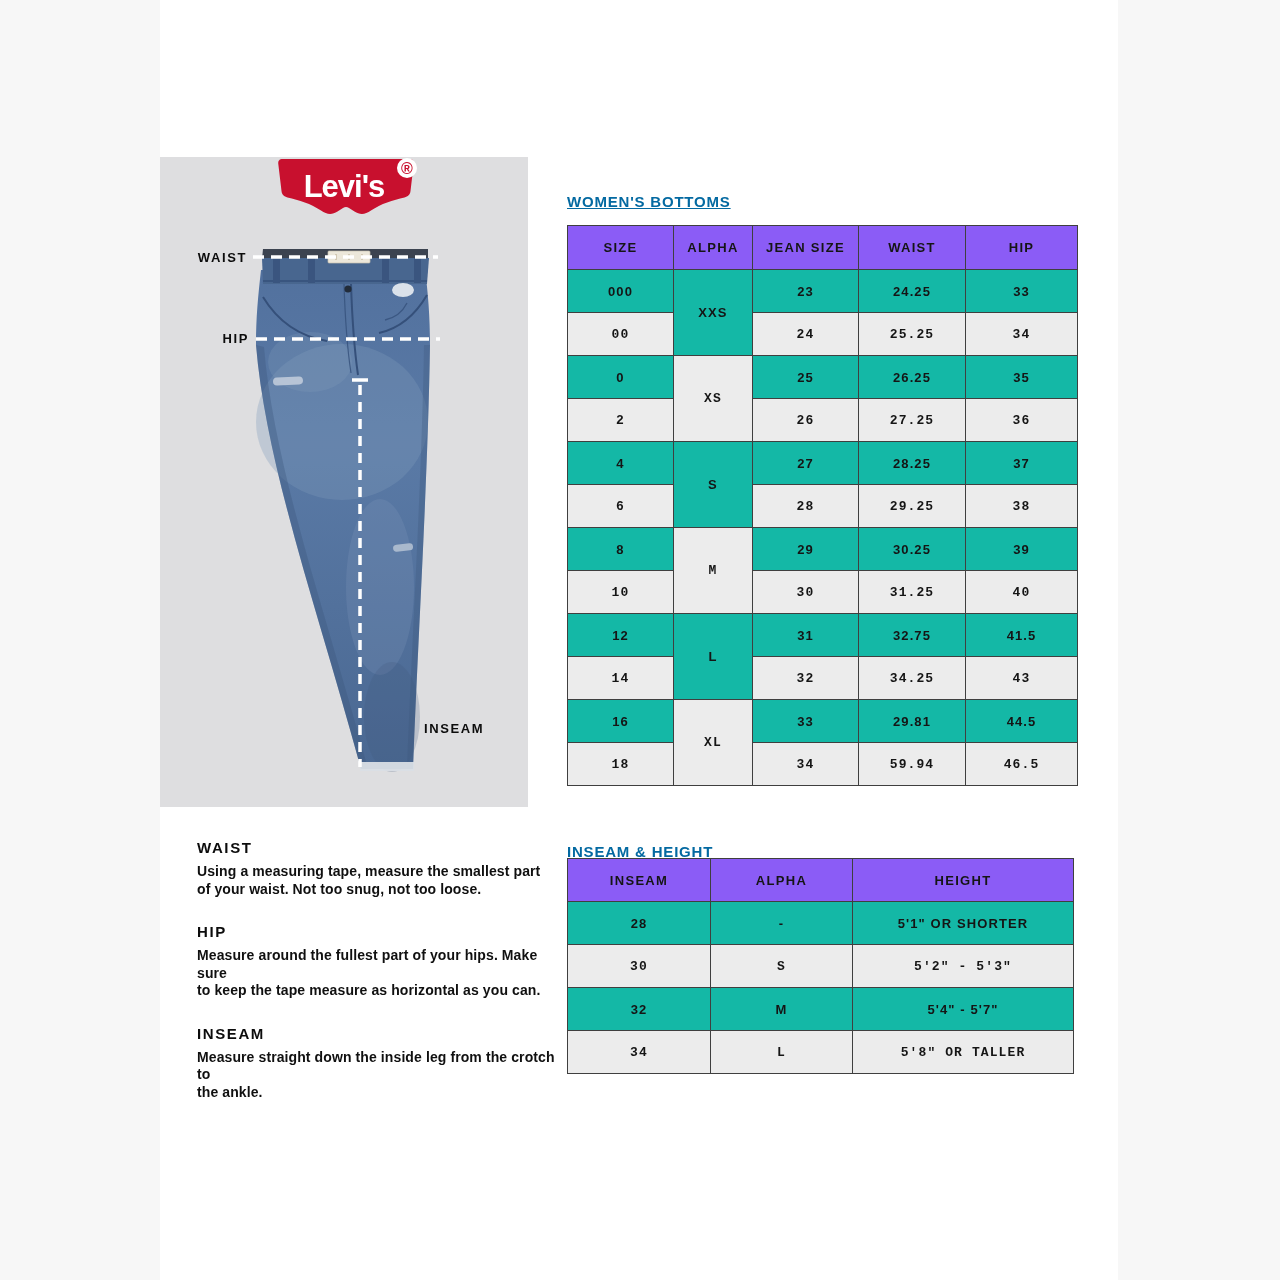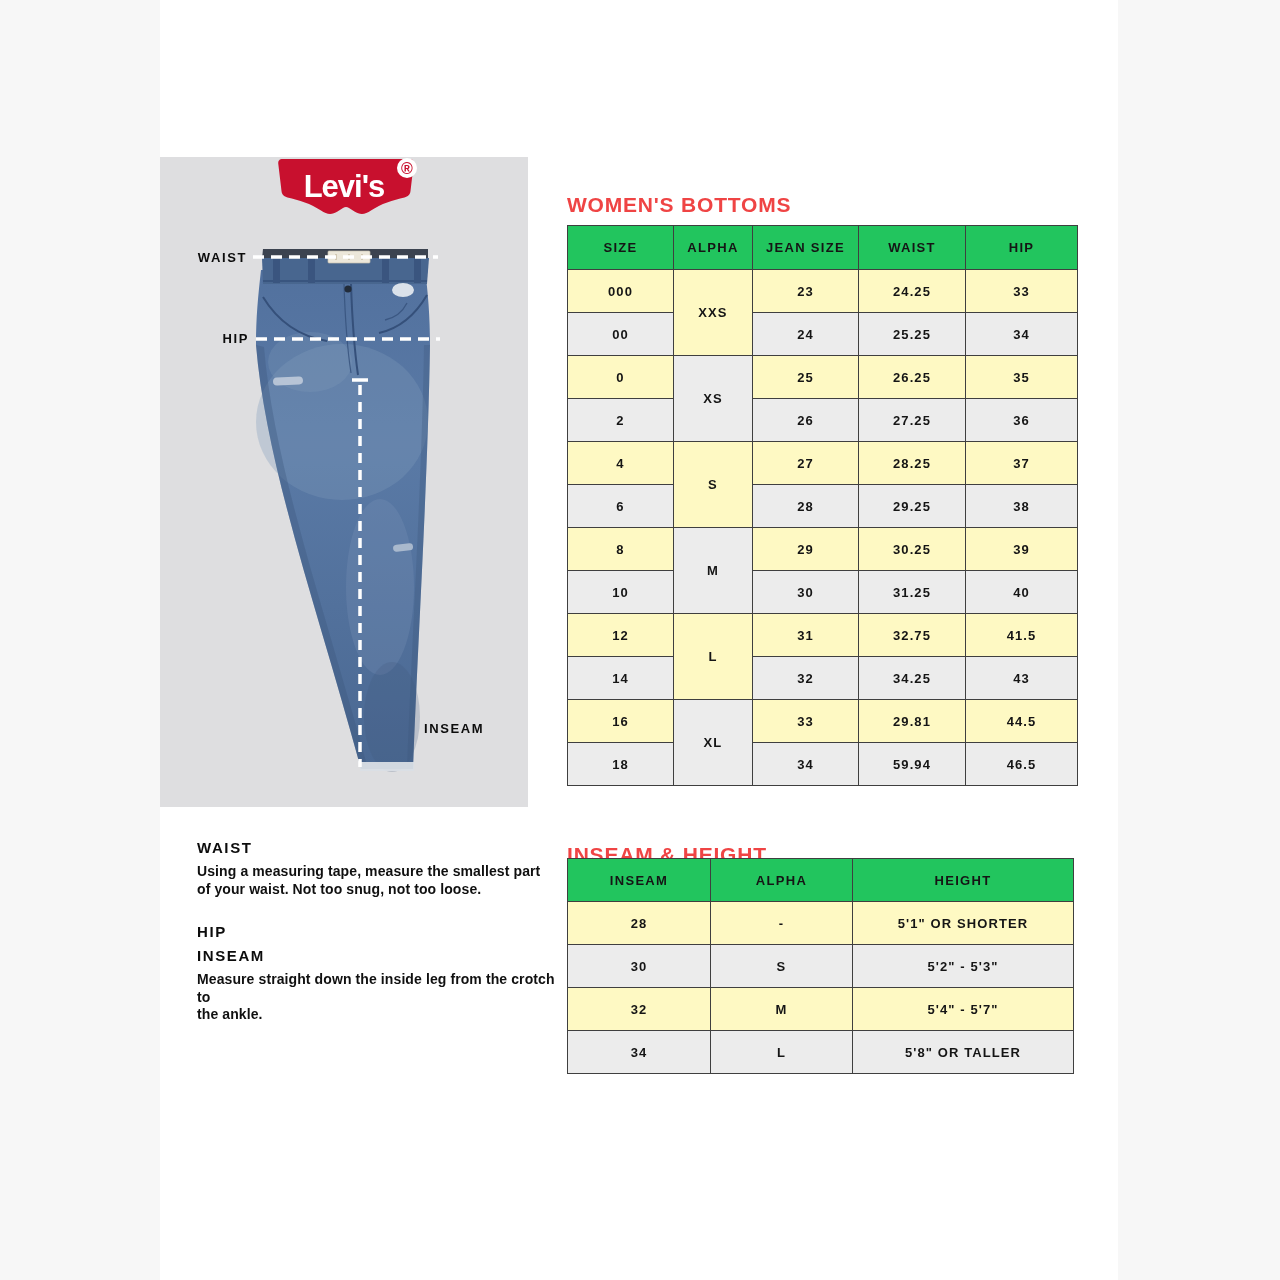--- a/index.html
+++ b/index.html
@@ -13,34 +13,34 @@
   
   .panel { position:absolute; left:0; top:157px; width:368px; height:650px; background:#dedee0; }
   .jeans-svg { position:absolute; left:0; top:0; width:368px; height:650px; }
   .logo-svg { position:absolute; left:112px; top:0; width:148px; height:64px; }
   .m-label { position:absolute; font-weight:700; font-size:13px; letter-spacing:1.6px; color:#0c0c0c; white-space:nowrap; }
   .m-label.waist { left:30px; top:93px; width:57px; text-align:right; }
   .m-label.hip { left:30px; top:174px; width:59px; text-align:right; }
   .m-label.inseam { left:264px; top:564px; }
 
   
-  .sec-title { position:absolute; font-weight:700; font-size:21px; letter-spacing:0.8px; color:#ef4444; white-space:nowrap; }
+  .sec-title { position:absolute; font-weight:700; font-size:15px; letter-spacing:0.8px; color:#0369a1; white-space:nowrap;text-decoration:underline; }
   .t1 { left:407px; top:193px; }
   .t2 { left:407px; top:827px;margin-top:16px; }
 
   
   table { position:absolute; border-collapse:collapse; table-layout:fixed; }
   th, td {
     border:1px solid #3f3f3f; text-align:center; vertical-align:middle;
     font-family:"Liberation Sans", sans-serif; font-weight:700; font-size:13px;
     letter-spacing:1.1px; color:#151515; padding:0; overflow:hidden;
   }
-  th { background:#22c55e; letter-spacing:1.3px; }
-  td.plain { background:#fef9c3; }
-  td.shade { background:#ececec; }
+  th { background:#8b5cf6; letter-spacing:1.3px; }
+  td.plain { background:#14b8a6; }
+  td.shade { background:#ececec;font-family:Liberation Mono, monospace; }
   #bottoms-table { left:407px; top:225px; width:510px; }
   #bottoms-table thead tr { height:44px; }
   #bottoms-table tbody tr { height:43px; }
   #inseam-table { left:407px; top:858px; width:506px; }
   #inseam-table tr { height:43px; }
 
   
   .instructions { position:absolute; left:37px; top:839px; width:372px; }
   .instr h3 { font-size:15px; font-weight:700; letter-spacing:1.6px; color:#0c0c0c; margin:0 0 7px 0; }
   .instr p { font-size:14px; font-weight:700; line-height:17.5px; letter-spacing:0.1px; color:#101010;
@@ -261,20 +261,22 @@
     </table>
 
     <div class="instructions">
       <div class="instr">
         <h3>WAIST</h3>
         <p>Using a measuring tape, measure the smallest part
 of your waist. Not too snug, not too loose.</p>
       </div>
       <div class="instr">
         <h3>HIP</h3>
+        <p>Measure around the fullest part of your hips. Make sure
+to keep the tape measure as horizontal as you can.</p>
       </div>
       <div class="instr">
         <h3>INSEAM</h3>
         <p>Measure straight down the inside leg from the crotch to
 the ankle.</p>
       </div>
     </div>
 
   </div>
 </div>

